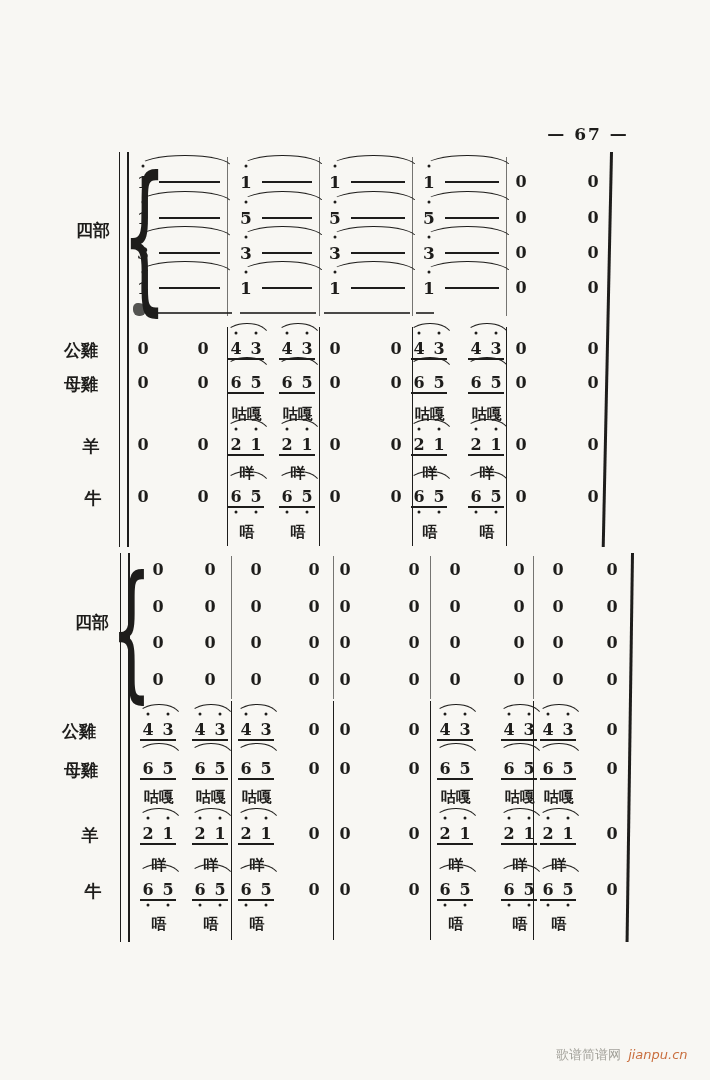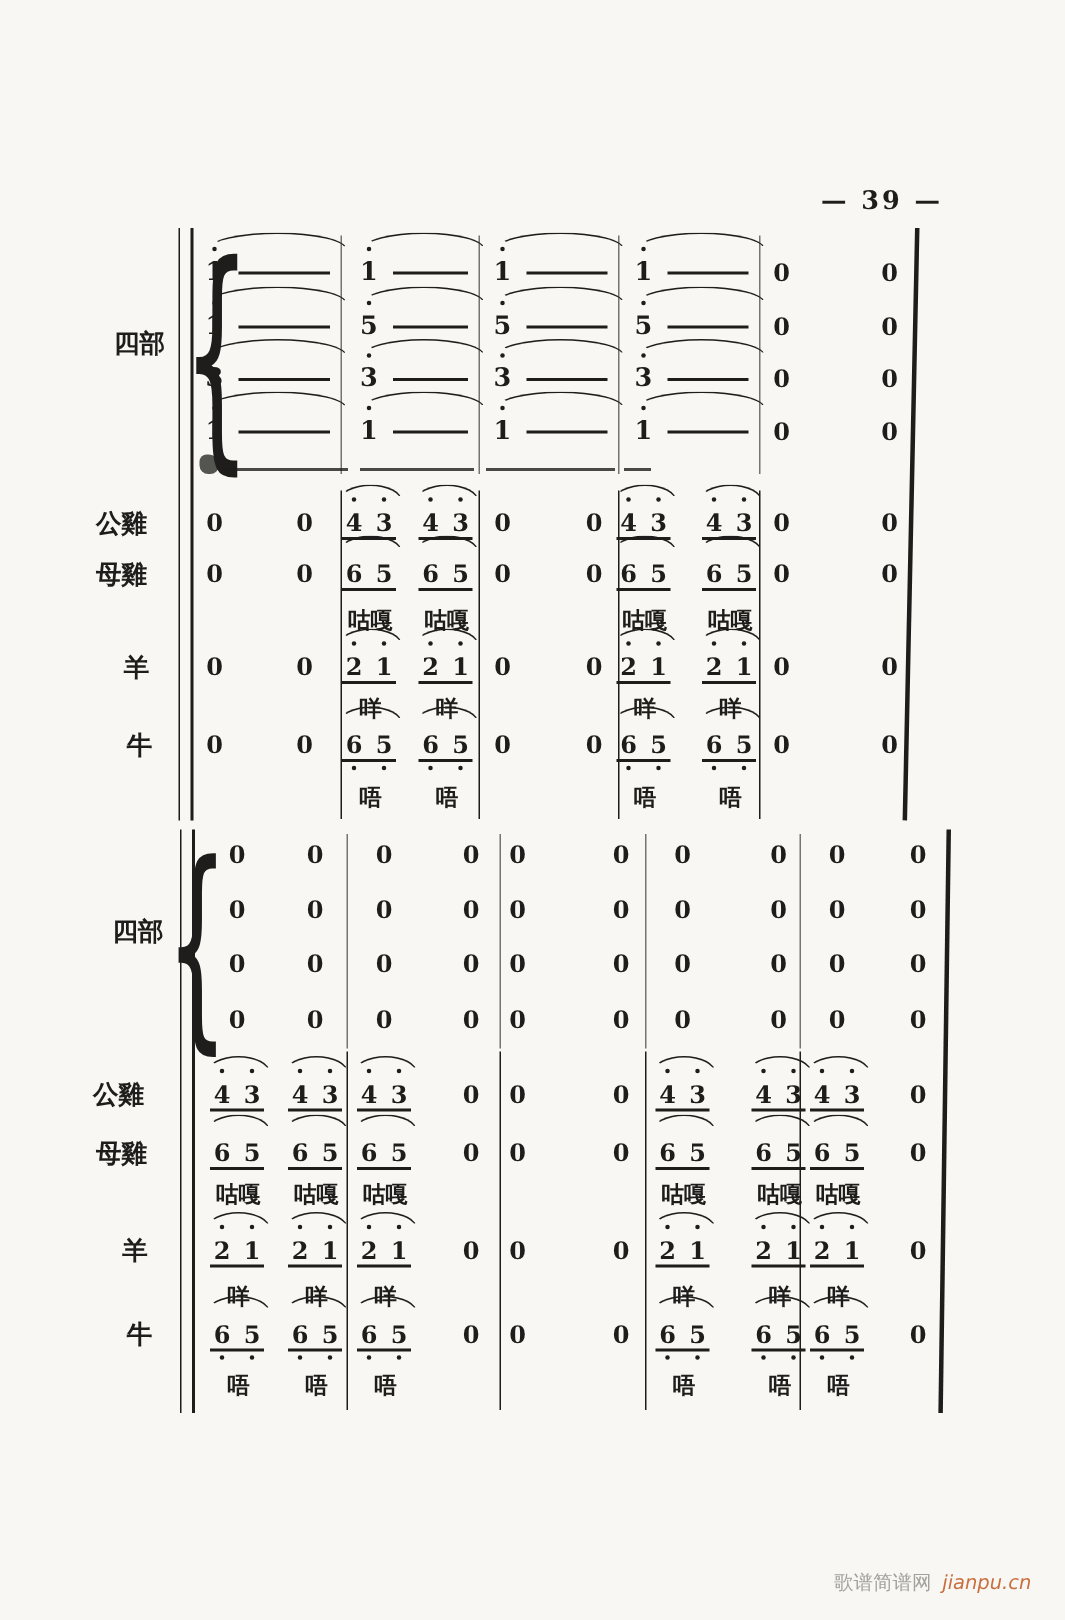--- a/index.html
+++ b/index.html
@@ -26,21 +26,21 @@
   .watermark{position:absolute; left:556px; top:1046px; font-size:13px; white-space:nowrap;}
   .wm-site{color:#a3a29b;}
   .wm-url{color:#c96f3f; font-style:italic; margin-left:3px;}
   .smudge{position:absolute; background:var(--ink); opacity:.75;
           border-radius:40% 60% 50% 50%;}
 </style>
 </head>
 <body>
 
 <div class="page">
-  <div class="pagenum">— 39 —</div>
+  <div class="pagenum">— 67 —</div>
   <div id="score" class="abs" style="left:0;top:0;width:710px;height:1080px;">
       <div style="position: absolute; left: 0px; top: 0px; width: 710px; height: 1080px;">
         <div class="ln" style="left: 119px; top: 152px; width: 1.2px; height: 395px; transform-origin: left top;"></div>
         <div class="ln" style="left: 127px; top: 152px; width: 1.6px; height: 395px; transform-origin: left top;"></div>
         <div class="ln" style="left: 227px; top: 157px; width: 1.1px; height: 159px; transform-origin: left top; opacity: 0.6;"></div>
         <div class="ln" style="left: 227px; top: 327px; width: 1.4px; height: 219px; transform-origin: left top;"></div>
         <div class="ln" style="left: 319px; top: 157px; width: 1.1px; height: 159px; transform-origin: left top; opacity: 0.6;"></div>
         <div class="ln" style="left: 319px; top: 327px; width: 1.4px; height: 219px; transform-origin: left top;"></div>
         <div class="ln" style="left: 412px; top: 157px; width: 1.1px; height: 159px; transform-origin: left top; opacity: 0.6;"></div>
         <div class="ln" style="left: 412px; top: 327px; width: 1.4px; height: 219px; transform-origin: left top;"></div>

